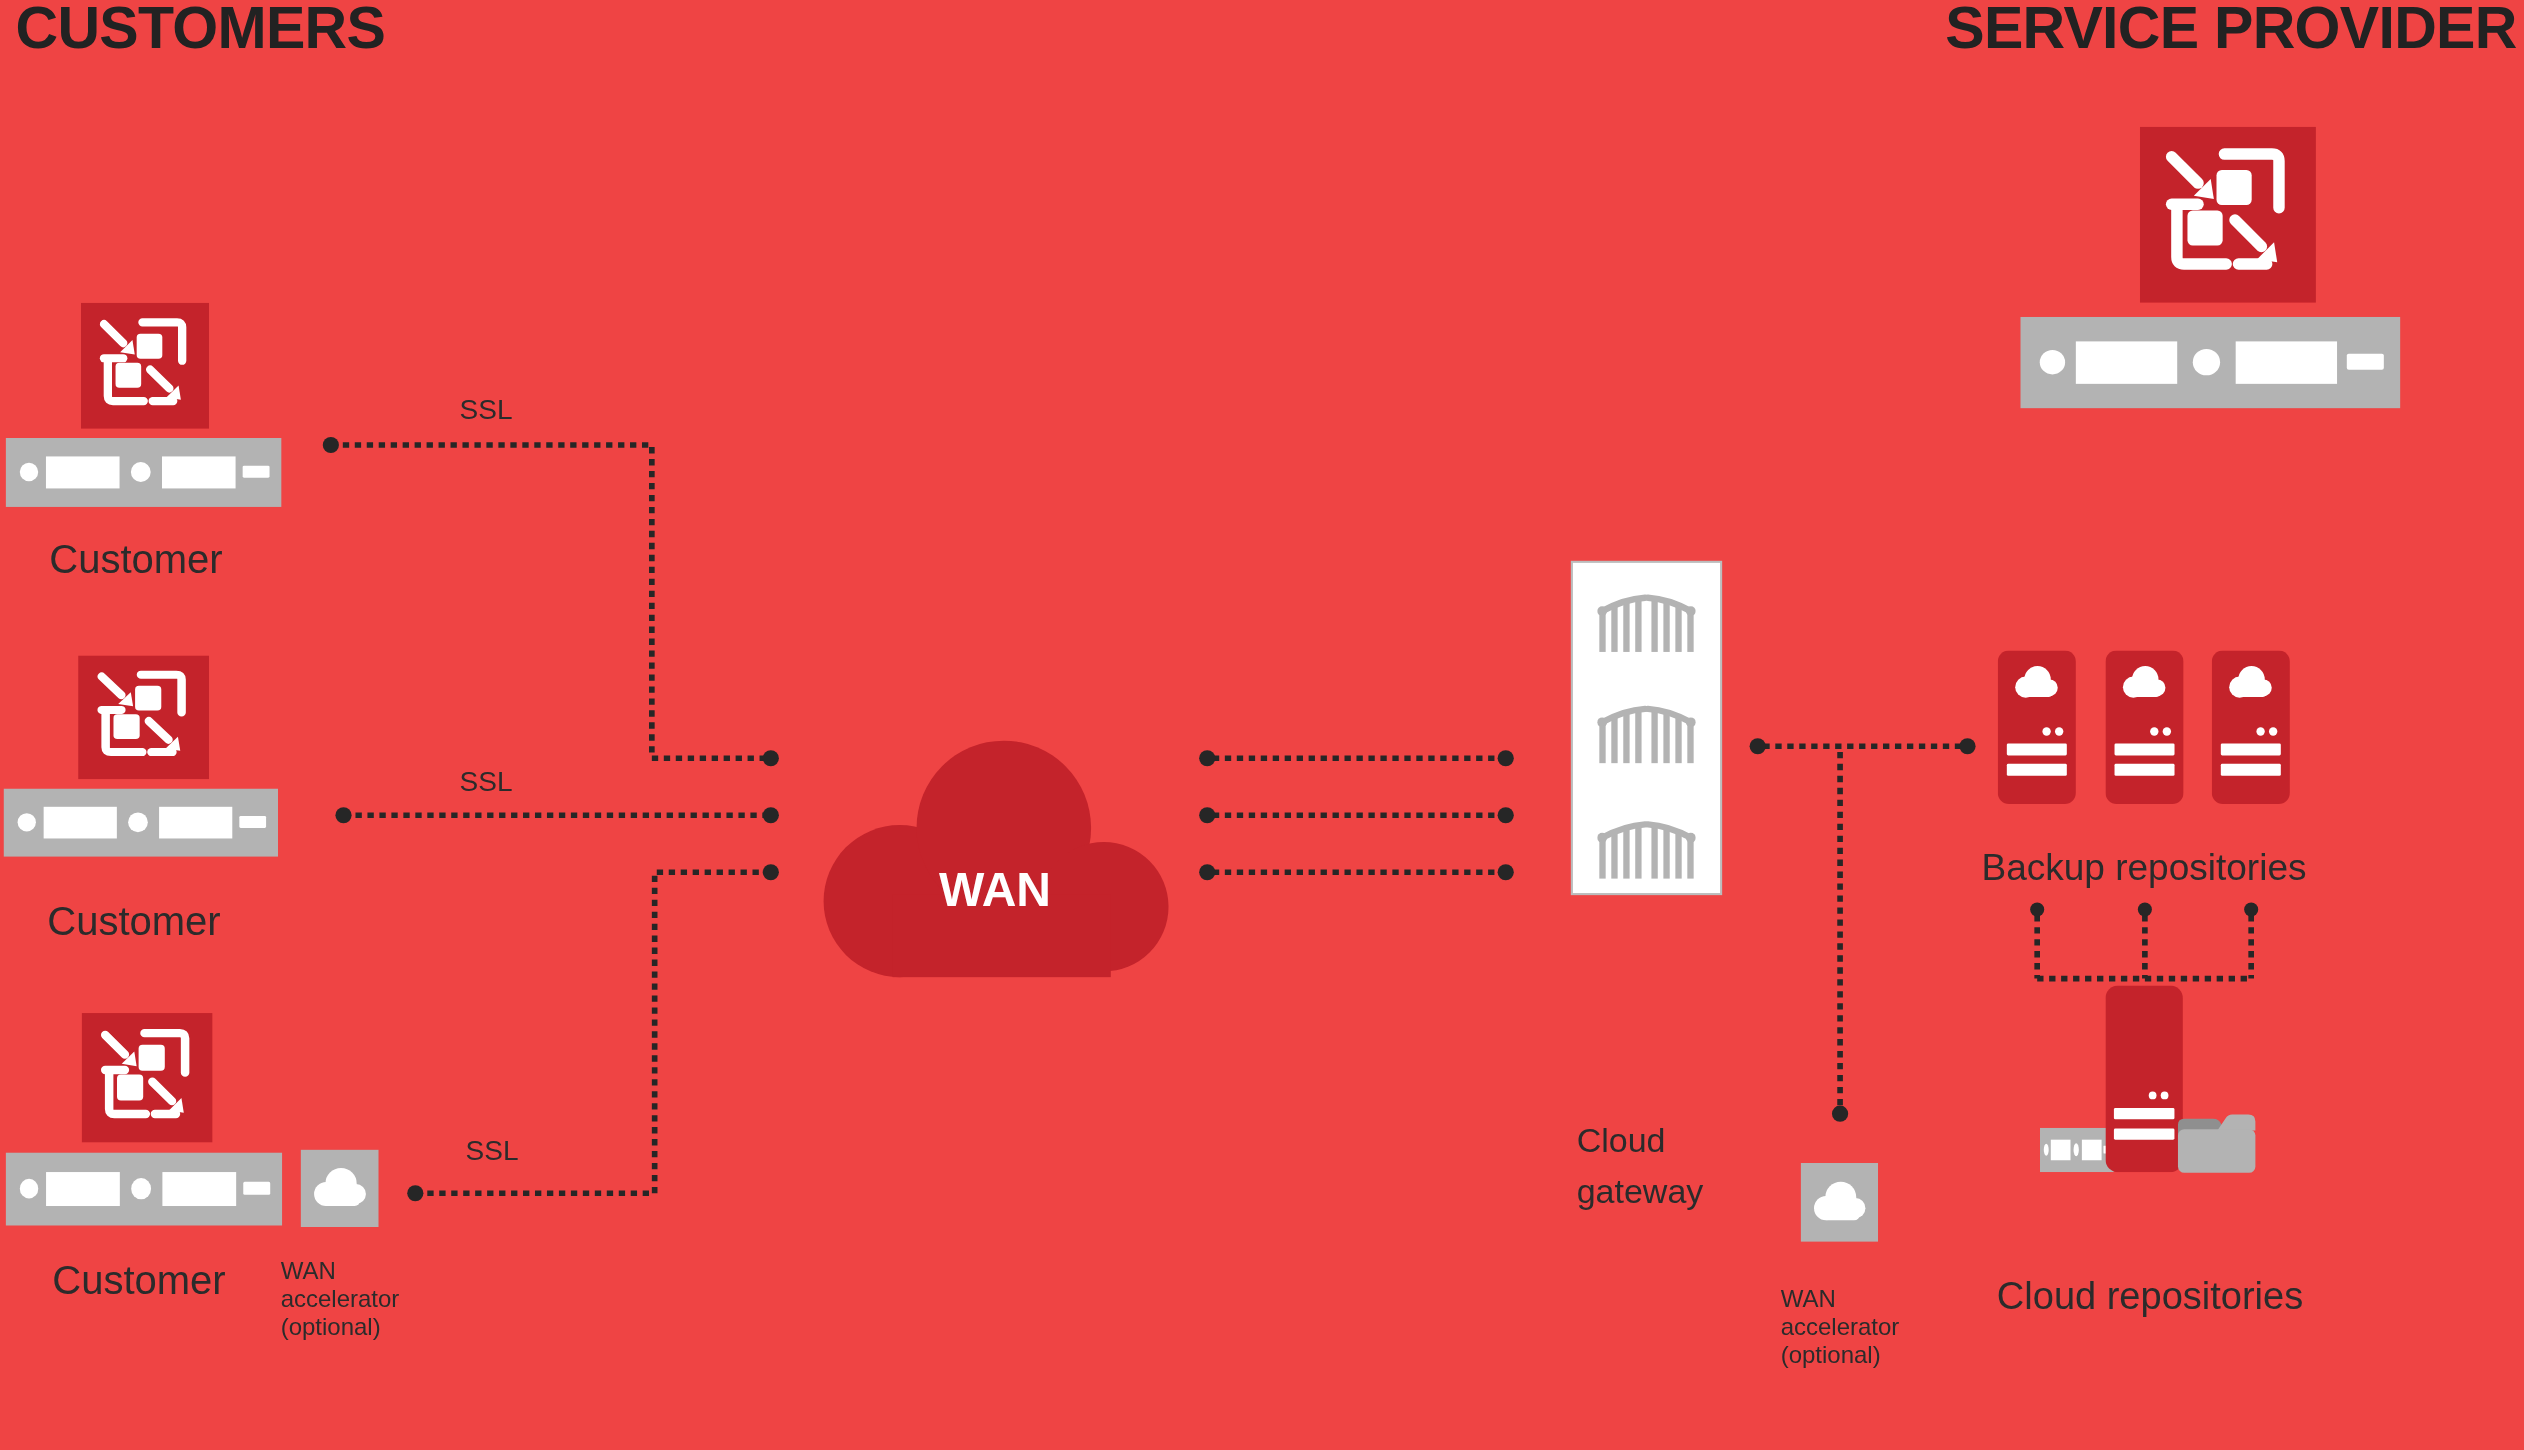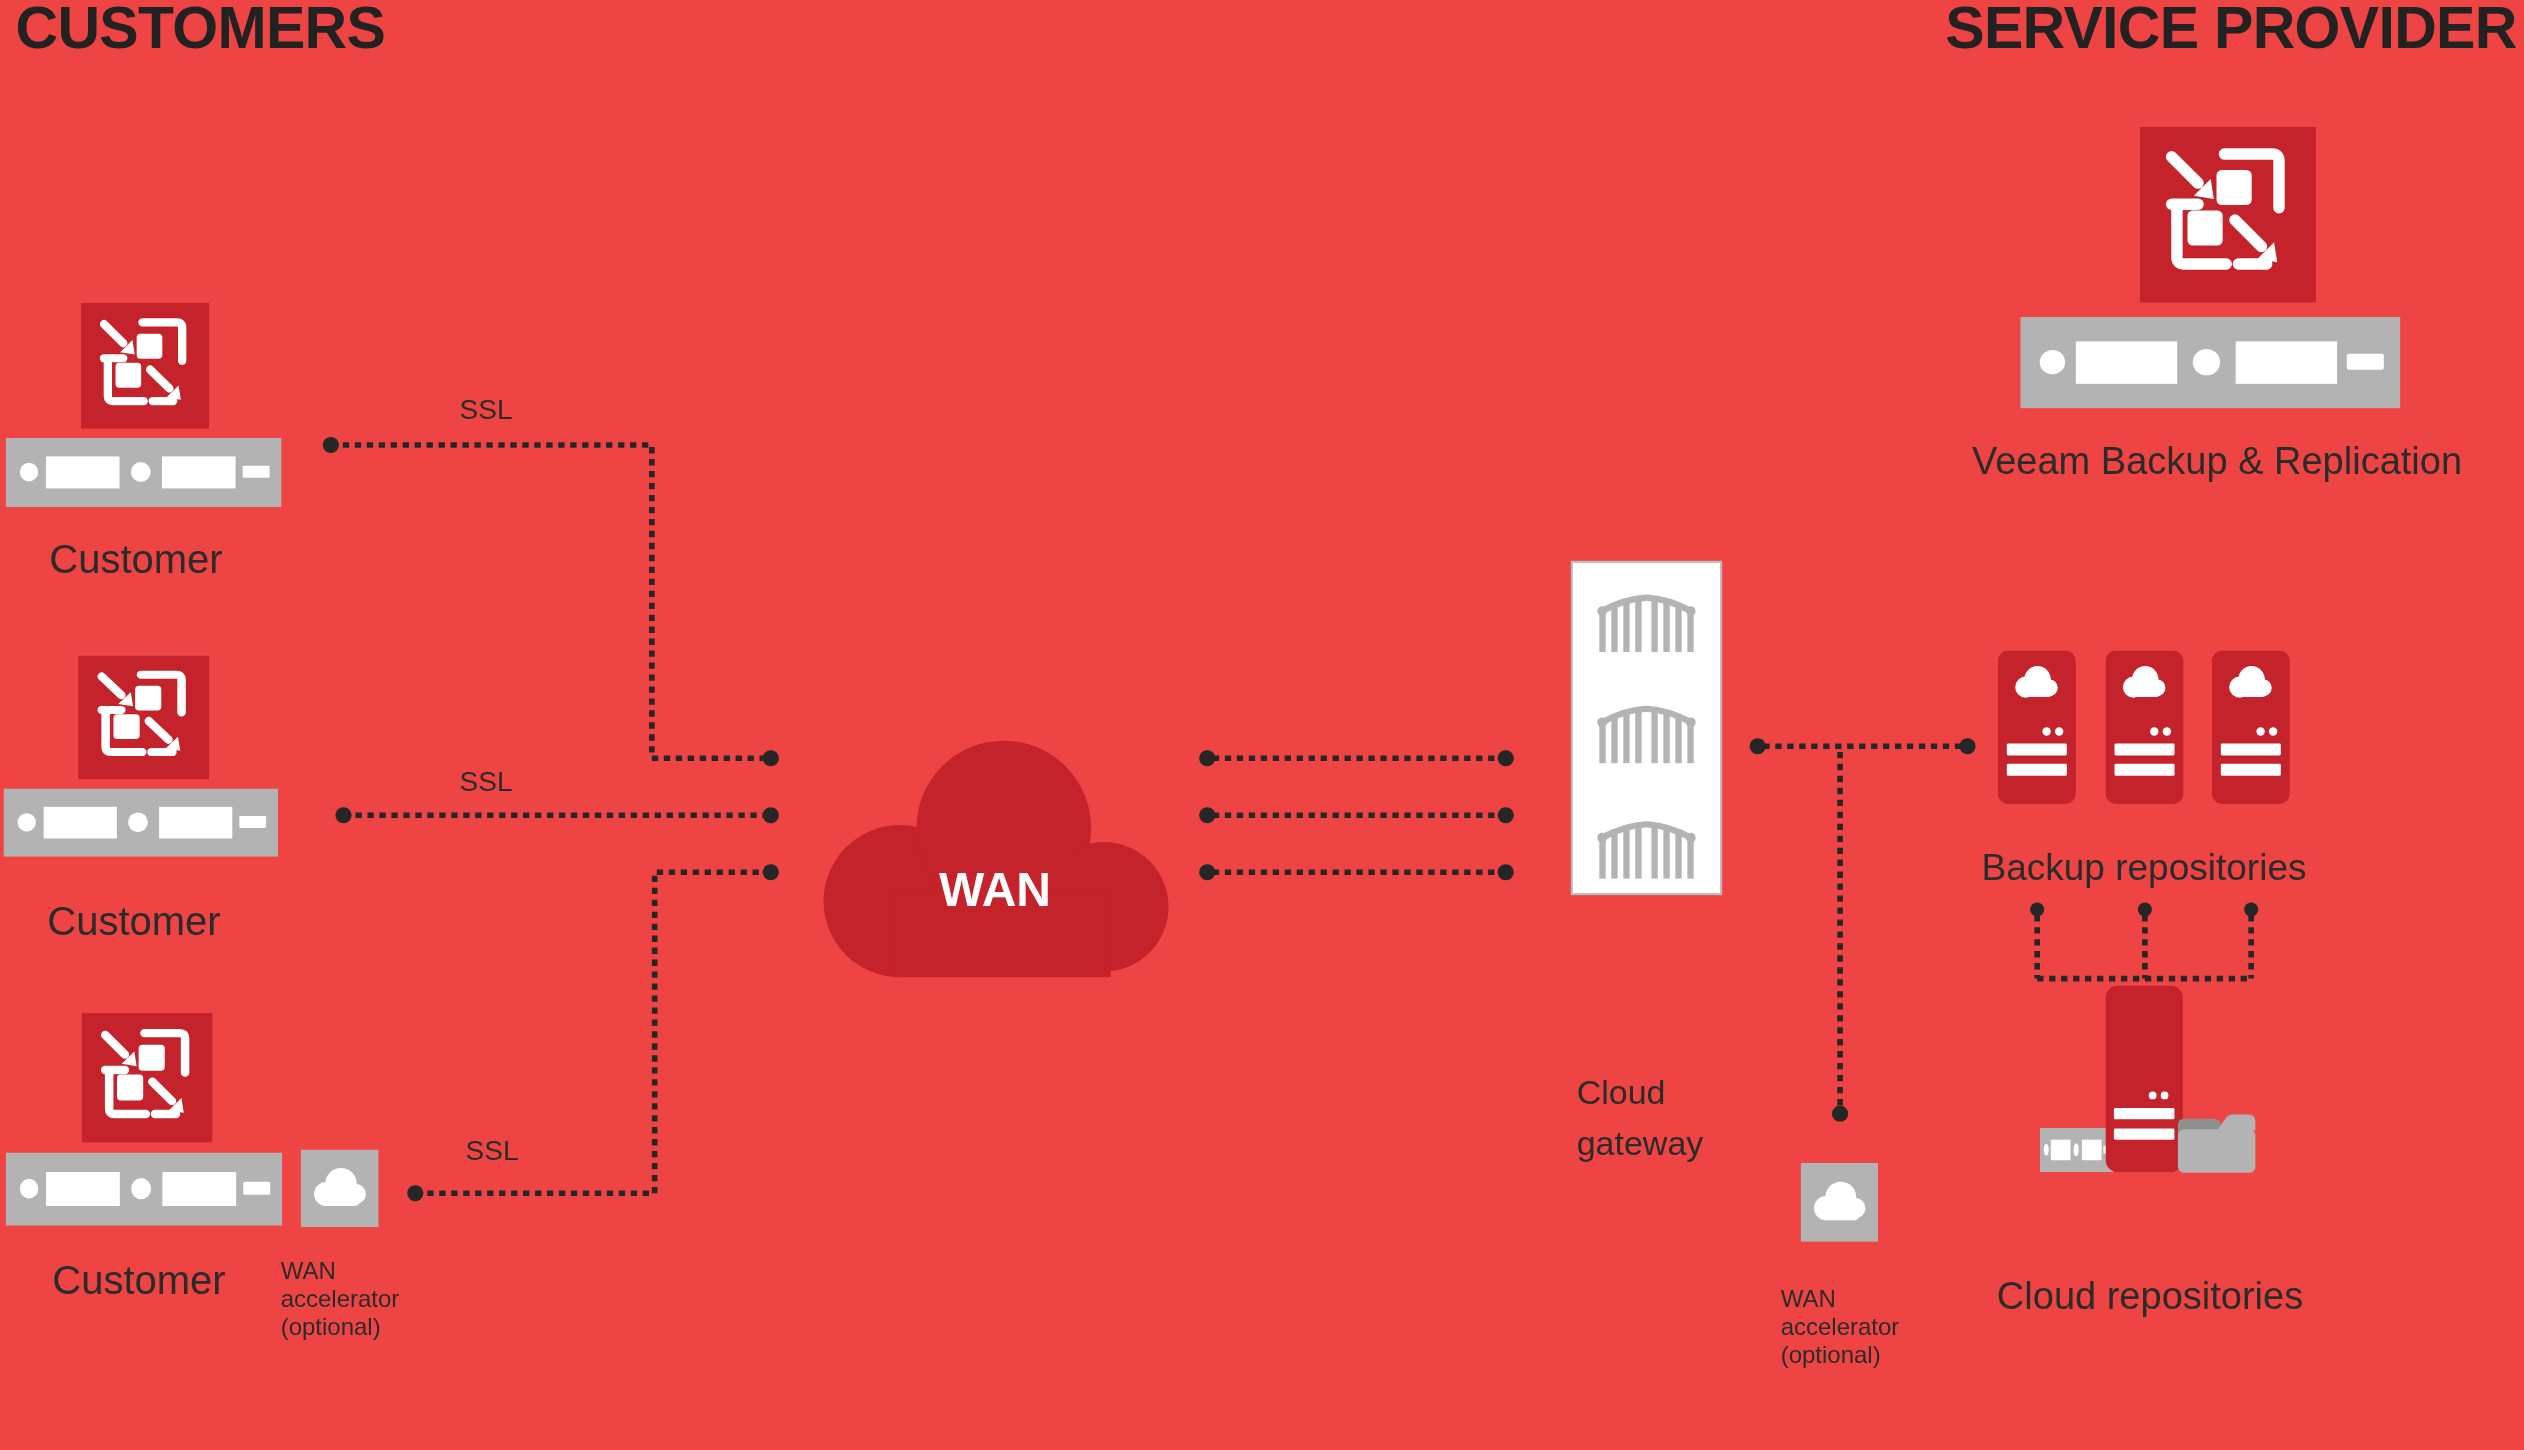--- a/index.html
+++ b/index.html
@@ -15,21 +15,21 @@
     position:relative;width:2525px;height:1451px;background:#ef4444;overflow:hidden;
     font-family:"Liberation Sans",sans-serif;color:var(--text-dark);
   }
   #diagram-svg{position:absolute;left:0;top:0;}
   .lbl{position:absolute;white-space:nowrap;}
   .center{transform:translateX(-50%);text-align:left;}
   .heading{font-size:59px;font-weight:bold;letter-spacing:-0.7px;color:#222;}
   .customer-label{font-size:40px;}
   .ssl-label{font-size:28px;}
   .wan-label{font-size:48px;font-weight:bold;color:#fff;transform:translate(-50%,-50%);}
-  .gw-label{font-size:34px;line-height:51px;}
+  .gw-label{font-size:34px;line-height:51px;margin-top:48px;}
   .accel-label{font-size:24px;line-height:28px;}
   .sp-label{font-size:38px;}
   .repo-label{font-size:37px;}
 </style>
 </head>
 <body>
 
 <div id="canvas">
 
   <svg id="diagram-svg" width="2525" height="1451" viewBox="0 0 3587 2061">
@@ -213,17 +213,16 @@
     <div>accelerator</div>
     <div>(optional)</div>
   </div>
 
   <div class="lbl accel-label center" style="left:1840px;top:1285px;">
     <div>WAN</div>
     <div>accelerator</div>
     <div>(optional)</div>
   </div>
 
-  <div class="lbl sp-label center" style="left:2217px;top:440px;">Veeam Backup &amp; Replication</div>
   <div class="lbl repo-label center" style="left:2144px;top:847px;">Backup repositories</div>
   <div class="lbl sp-label center" style="left:2150px;top:1275px;">Cloud repositories</div>
 </div>
 
 
 </body></html>

